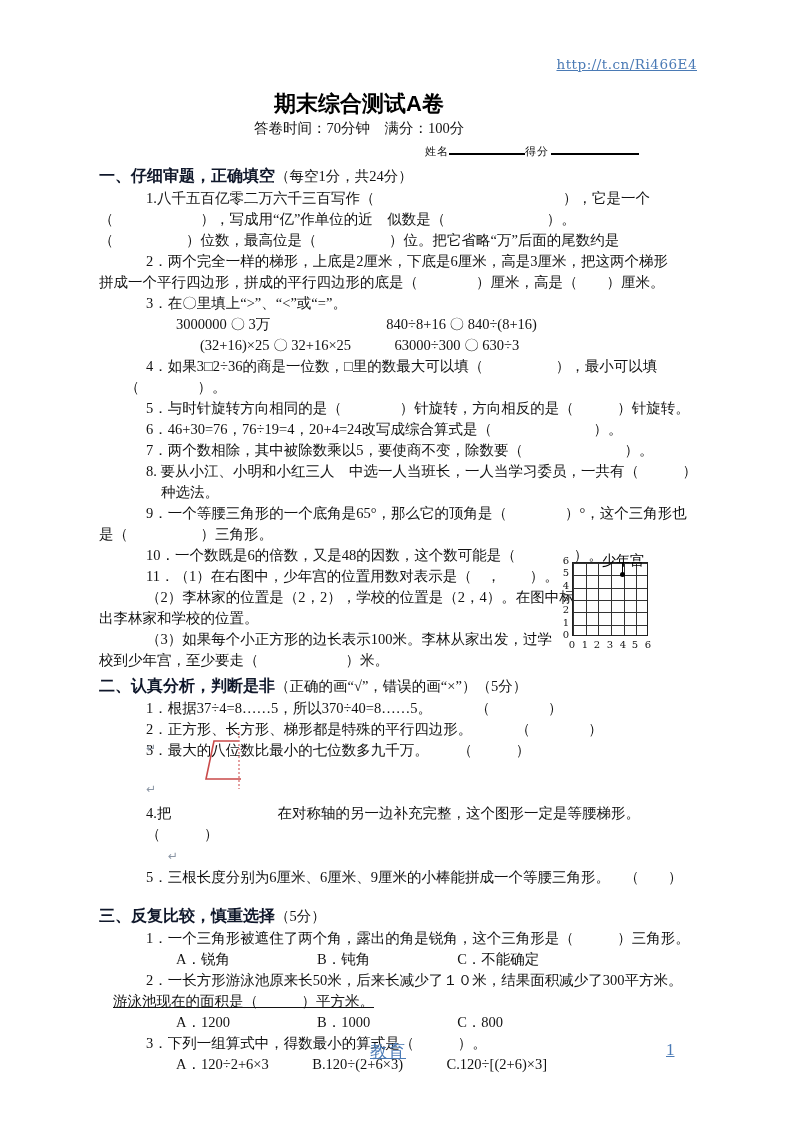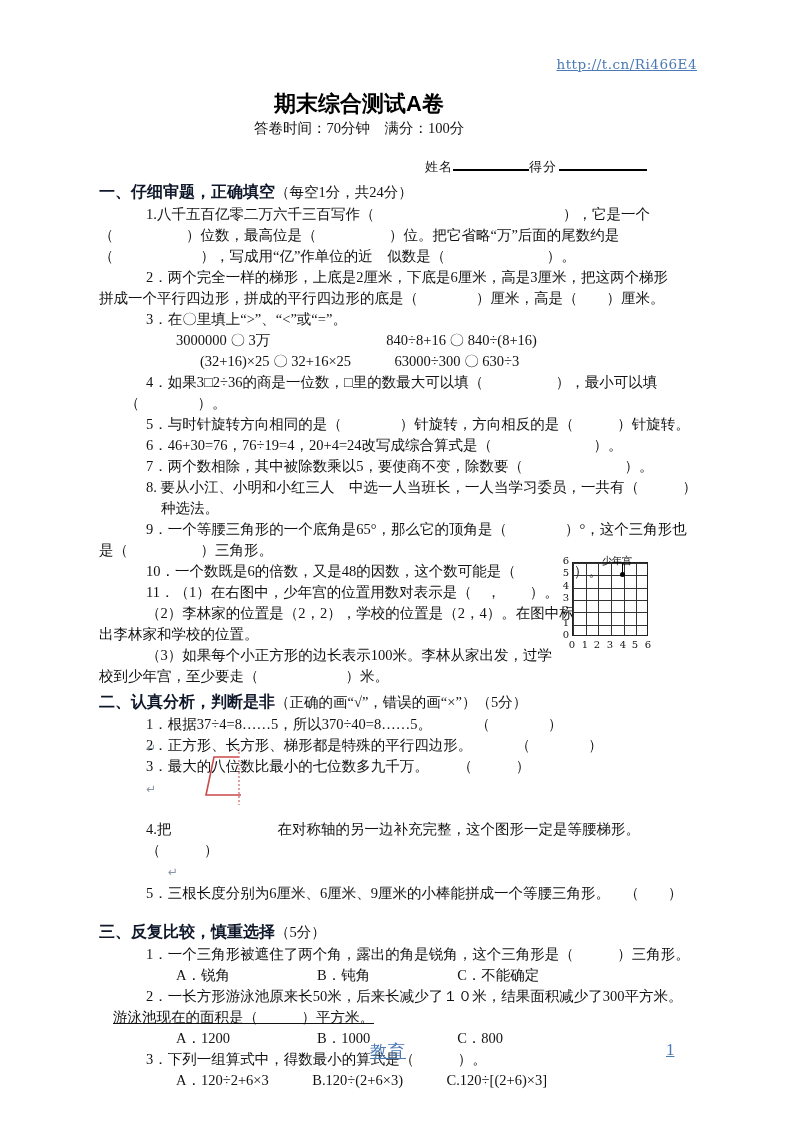--- a/index.html
+++ b/index.html
@@ -19,21 +19,21 @@
     cursor:pointer;
   }
 
   .title {
     margin:90px 0 0 0; width:520px; text-align:center;
     font-family:"Liberation Sans","DejaVu Sans",sans-serif;
     font-weight:bold; font-size:22px; line-height:27px; color:#000;
   }
   .subtitle { width:520px; text-align:center; margin-top:3px; font-size:14.5px; line-height:17px; }
 
-  .name-line { margin-top:21px; margin-left:326px; font-size:13px; height:19px; white-space:nowrap; }
+  .name-line { margin-top:5px; margin-left:326px; font-size:11px; height:19px; white-space:nowrap; }
   .uline { display:inline-block; border-bottom:2px solid #000; height:13px; }
   .uline.w76 { width:76px; } .uline.w88 { width:88px; margin-left:2px; }
   .name-line .lbl { letter-spacing:1px; }
 
   .sec-head { margin-top:4px; line-height:21px; white-space:nowrap; }
   .sec-head .shb {
     font-family:Liberation Mono, monospace;
     font-weight:bold; font-size:16px; color:#0f172a;
   }
   .sec-head .shn { font-size:14.5px; }
@@ -51,21 +51,21 @@
     border:1px solid #222;
     background-image:
       repeating-linear-gradient(to right,  #333 0, #333 1px, transparent 1px, transparent 12.667px),
       repeating-linear-gradient(to bottom, #333 0, #333 1px, transparent 1px, transparent 12.333px);
   }
   .gl { position:absolute; font-family:"DejaVu Serif",serif; font-size:10px; line-height:12px; width:12px; color:#111; }
   .gly { text-align:right; }
   .glx { text-align:center; top:90px; }
   .gdot { position:absolute; left:64px; top:23px; width:5px; height:5px; background:#000; border-radius:50%; }
   .gstem { position:absolute; left:66px; top:14px; width:1px; height:10px; background:#000; }
-  .glabel { position:absolute; left:46px; top:7px; font-size:10px; line-height:10px; color:#000; white-space:nowrap; }
+  .glabel { position:absolute; left:46px; top:7px; font-size:14px; line-height:10px; color:#000; white-space:nowrap; }
 
   
   .shape-slot { display:inline-block; position:relative; width:106px; height:1px; vertical-align:baseline; }
   .shape-slot svg { position:absolute; left:33px; top:-30px; overflow:visible; }
 
   .pmark { color:#8b96a5; font-size:12px; font-family:"DejaVu Sans",sans-serif; }
   .pmark-abs { position:absolute; color:#8b96a5; font-size:12px; font-family:"DejaVu Sans",sans-serif; }
   .pm1 { left:146px; top:741px; } .pm2 { left:146px; top:782px; }
 
   .footer-link {
@@ -86,22 +86,22 @@
     <div class="title">期末综合测试A卷</div>
     <div class="subtitle">答卷时间：70分钟　满分：100分</div>
 
     <div class="name-line"><span class="lbl">姓名</span><span class="uline w76"></span><span class="lbl">得分</span><span class="uline w88"></span>
     </div>
 
     <div class="sec-head">
       <span class="shb">一、仔细审题，正确填空</span><span class="shn">（每空1分，共24分）</span>
     </div>
     <p class="line i47">1.八千五百亿零二万六千三百写作（　　　　　　　　　　　　　），它是一个</p>
+    <p class="line">（　　　　　　），写成用“亿”作单位的近　似数是（　　　　　　　）。</p>
     <p class="line">（　　　　　）位数，最高位是（　　　　　）位。把它省略“万”后面的尾数约是</p>
-    <p class="line">（　　　　　　），写成用“亿”作单位的近　似数是（　　　　　　　）。</p>
     <p class="line i47">2．两个完全一样的梯形，上底是2厘米，下底是6厘米，高是3厘米，把这两个梯形</p>
     <p class="line">拼成一个平行四边形，拼成的平行四边形的底是（　　　　）厘米，高是（　　）厘米。</p>
     <p class="line i47">3．在〇里填上“&gt;”、“&lt;”或“=”。</p>
     <p class="line i77">3000000 〇 3万　　　　　　　　840÷8+16 〇 840÷(8+16)</p>
     <p class="line i101">(32+16)×25 〇 32+16×25　　　63000÷300 〇 630÷3</p>
     <p class="line i47">4．如果3□2÷36的商是一位数，□里的数最大可以填（　　　　　），最小可以填</p>
     <p class="line i26">（　　　　）。</p>
     <p class="line i47">5．与时针旋转方向相同的是（　　　　）针旋转，方向相反的是（　　　）针旋转。</p>
     <p class="line i47">6．46+30=76，76÷19=4，20+4=24改写成综合算式是（　　　　　　　）。</p>
     <p class="line i47">7．两个数相除，其中被除数乘以5，要使商不变，除数要（　　　　　　　）。</p>

